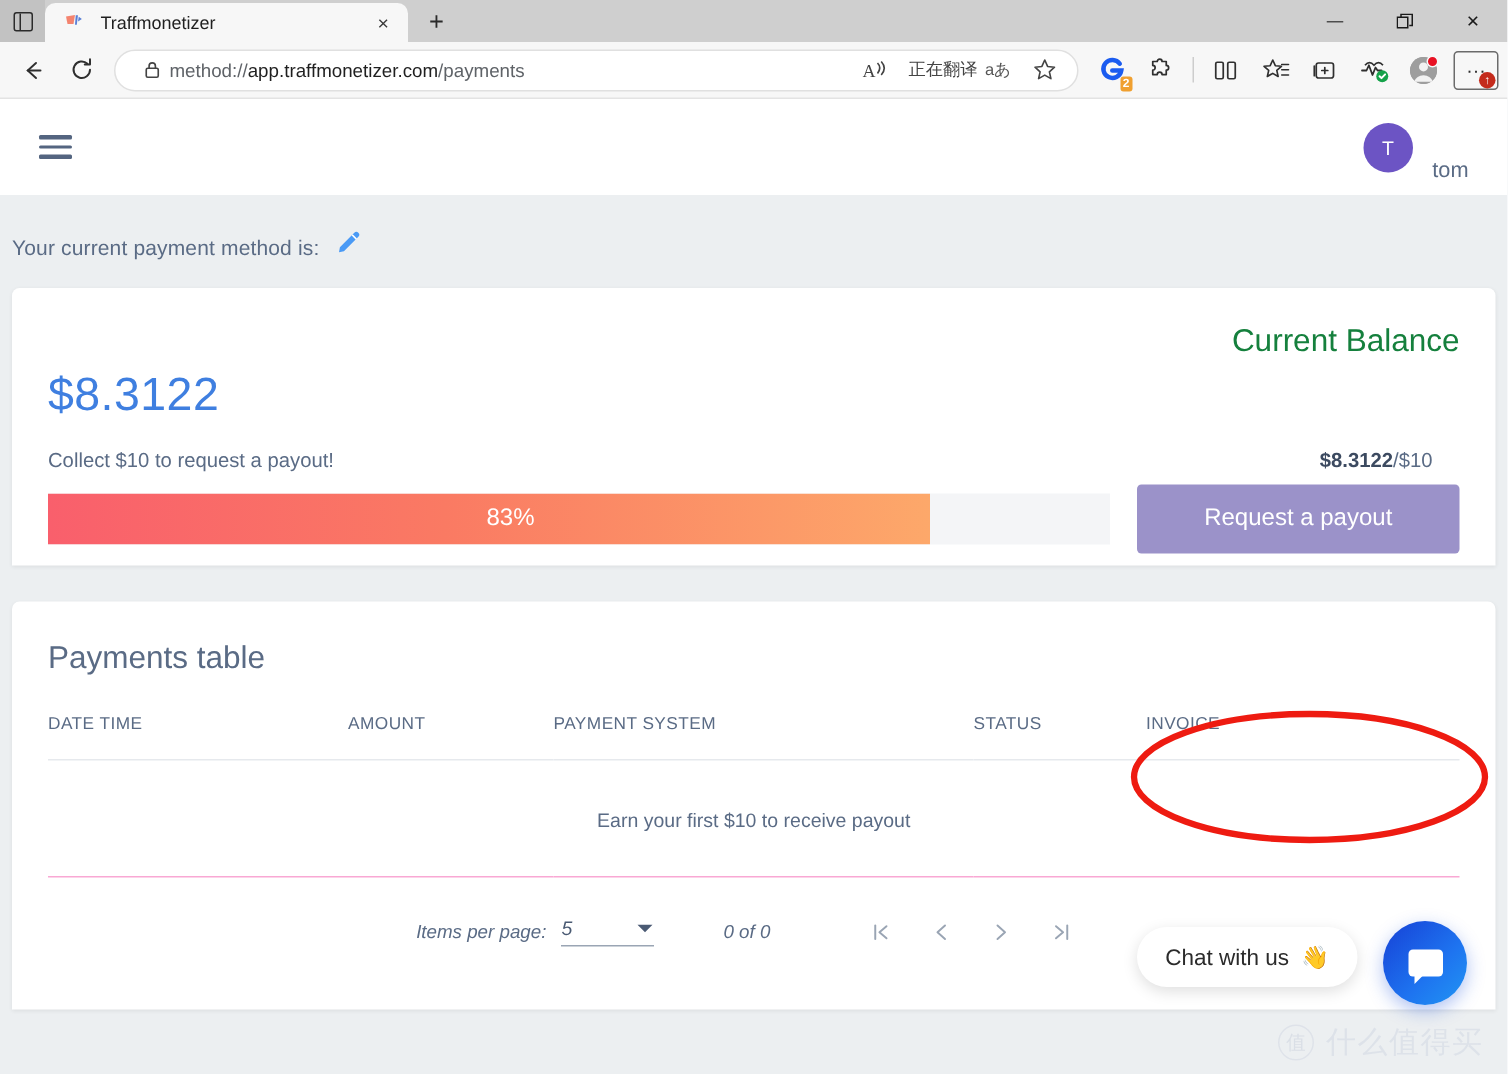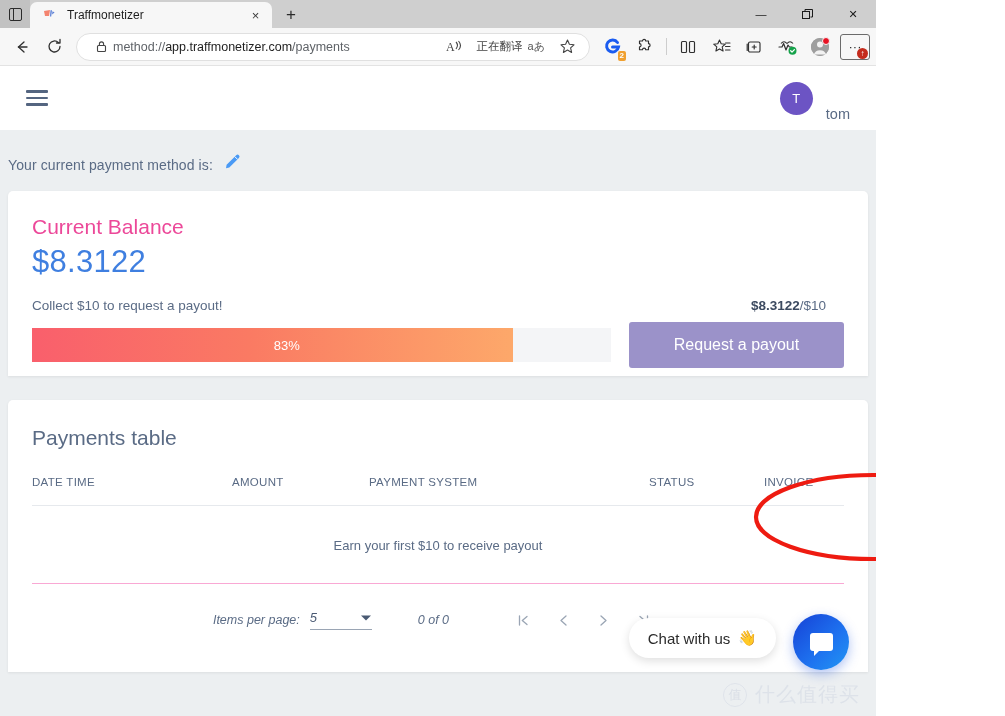--- a/index.html
+++ b/index.html
@@ -4,21 +4,21 @@
 <style>
   * { box-sizing: border-box; margin: 0; padding: 0; }
   html, body {
     width: 1005px; height: 716px;
     overflow: hidden;
     font-family: "Liberation Sans", sans-serif;
     background: #ffffff;
   }
 
   
-  .browser { width: 876px; height: 716px; position: relative; }
+  .browser { width: 1005px; height: 716px; position: relative; }
 
   .tabstrip {
     height: 28px; background: #cfcfcf;
     display: flex; align-items: flex-end; position: relative;
   }
   .tab-newwin-btn {
     width: 30px; height: 28px;
     display: flex; align-items: center; justify-content: center;
     background: #c2c2c2;
   }
@@ -130,40 +130,40 @@
     padding: 22px 0 14px 8px;
     display: flex; align-items: center; gap: 9px;
   }
   .pay-method-text { font-size: 14px; color: #5a6b85; letter-spacing: .1px; }
 
   .card {
     background: #ffffff; margin: 0 8px; border-radius: 5px 5px 0 0;
     box-shadow: 0 1px 3px rgba(0,0,0,.07);
   }
   .card-balance { padding: 24px 24px 0 24px; height: 185px; position: relative; }
-  .bal-title { font-size: 21px; color: #ec4899; margin-bottom: 5px; }
+  .bal-title { font-size: 21px; color: #15803d; margin-bottom: 5px; text-align: right; }
   .bal-amount { font-size: 31px; color: #3f7fe0; letter-spacing: .3px; }
   .bal-row {
     display: flex; align-items: flex-end; margin-top: 18px;
   }
   .bal-collect { font-size: 13.5px; color: #5a6b85; }
   .bal-progress-label {
     margin-left: auto; font-size: 13.5px; color: #5a6b85; padding-right: 18px;
   }
   .bal-progress-label b { color: #3c4a60; }
 
   .bar-row { display: flex; align-items: center; margin-top: 9px; }
   .progress-track {
     flex: 1; height: 34px; background: #f4f5f7; position: relative; overflow: hidden;
   }
   .progress-fill {
     height: 100%; background: linear-gradient(90deg, #f95f6c 0%, #fa7a63 45%, #fda86a 100%);
     display: flex; align-items: center; justify-content: center;
   }
-  .progress-pct { color: #ffffff; font-size: 13px; margin-left: 29px; }
+  .progress-pct { color: #ffffff; font-size: 16px; margin-left: 29px; }
   .payout-btn {
     width: 215px; height: 46px; margin-left: 18px;
     background: #9b92c9; color: #ffffff; border: none; border-radius: 3px;
     font-family: "Liberation Sans", sans-serif; font-size: 16px;
     display: flex; align-items: center; justify-content: center;
   }
 
   .card-table { margin-top: 24px; padding: 26px 24px 0 24px; height: 272px; }
   .tbl-title { font-size: 21px; color: #5a6b85; }
   table.payments { width: 100%; border-collapse: collapse; margin-top: 26px; }

